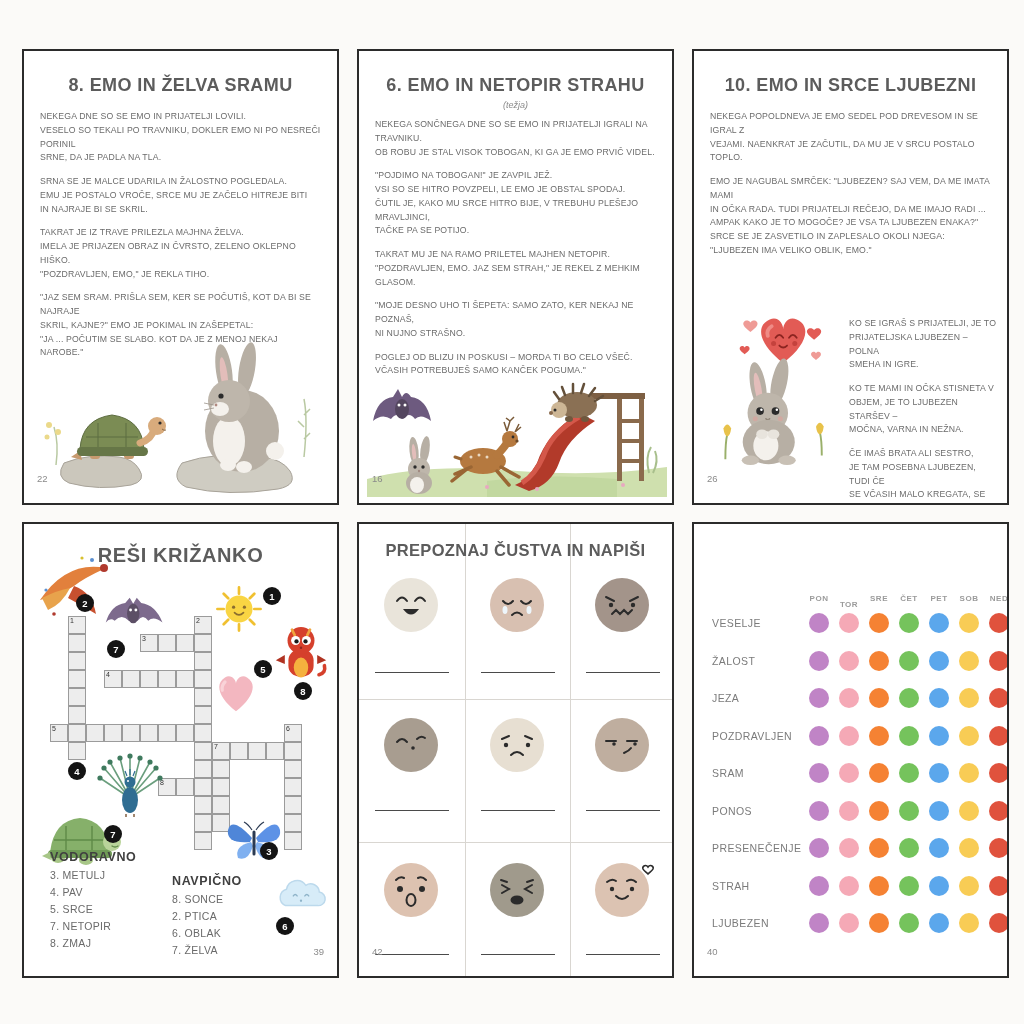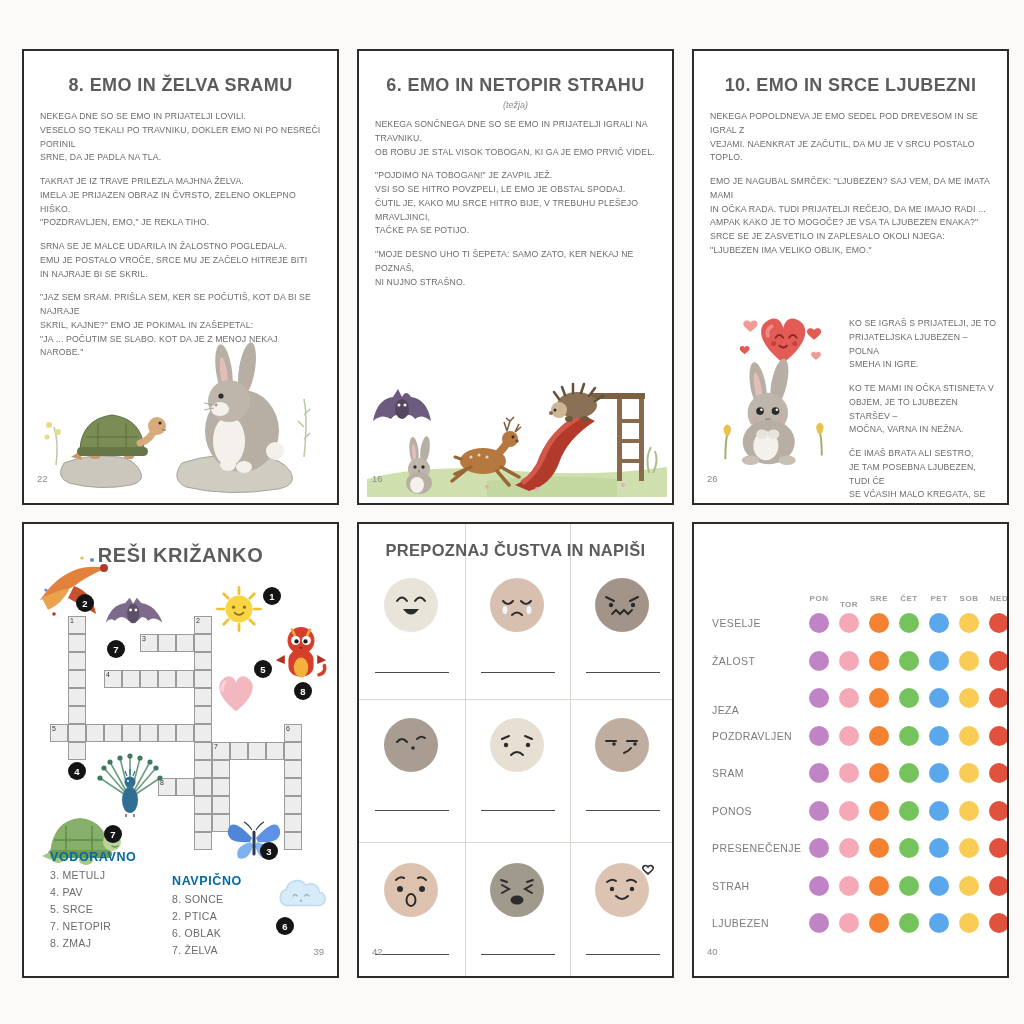--- a/index.html
+++ b/index.html
@@ -24,21 +24,21 @@
         letter-spacing:.15px;white-space:pre-line;}
   
   .xw-title{margin:20px 0 0;text-align:center;font-size:20px;font-weight:bold;color:#5c5c5c;letter-spacing:.6px;}
   #xw{position:absolute;inset:0;}
   .cell{position:absolute;width:18px;height:18px;background:#ededed;border:1px solid #9b9b9b;
         box-sizing:border-box;}
   .cellnum{position:absolute;left:1px;top:0;font-size:7px;color:#333;line-height:8px;}
   .badge{position:absolute;width:18px;height:18px;border-radius:50%;background:#141414;color:#fff;
         font-size:9.5px;font-weight:bold;display:flex;align-items:center;justify-content:center;}
   .decor{position:absolute;}
-  .clue-h{position:absolute;font-size:12.5px;font-weight:bold;color:#0369a1;letter-spacing:.6px;}
+  .clue-h{position:absolute;font-size:12.5px;font-weight:bold;color:#404040;letter-spacing:.6px;}
   .clue-i{position:absolute;font-size:10.5px;color:#6a6a6a;letter-spacing:.3px;}
   
   .emo-title{margin:17px 0 0;text-align:center;font-size:16.5px;font-weight:bold;color:#5c5c5c;
         letter-spacing:.3px;position:relative;z-index:2;}
   #faces{position:absolute;inset:0;}
   .vline{position:absolute;top:0;bottom:0;width:1px;background:#d9d6d1;}
   .hline{position:absolute;left:0;right:0;height:1px;background:#d9d6d1;}
   .answer-line{position:absolute;height:0;border-bottom:1.5px solid #4a4a4a;width:74px;}
   
   .trk-title{margin:24px 0 0;text-align:center;font-size:18px;font-weight:bold;color:#5c5c5c;letter-spacing:.4px;}
@@ -50,26 +50,26 @@
 </style>
 </head>
 <body>
 
 <div class="page" id="pageA">
   <div class="story-title">8. EMO IN ŽELVA SRAMU</div>
   <div class="story-body">
       <p>NEKEGA DNE SO SE EMO IN PRIJATELJI LOVILI.
 VESELO SO TEKALI PO TRAVNIKU, DOKLER EMO NI PO NESREČI PORINIL
 SRNE, DA JE PADLA NA TLA.</p>
+      <p>SRNA SE JE MALCE UDARILA IN ŽALOSTNO POGLEDALA.
+EMU JE POSTALO VROČE, SRCE MU JE ZAČELO HITREJE BITI
+IN NAJRAJE BI SE SKRIL.</p>
       <p>TAKRAT JE IZ TRAVE PRILEZLA MAJHNA ŽELVA.
 IMELA JE PRIJAZEN OBRAZ IN ČVRSTO, ZELENO OKLEPNO HIŠKO.
 "POZDRAVLJEN, EMO," JE REKLA TIHO.</p>
-      <p>SRNA SE JE MALCE UDARILA IN ŽALOSTNO POGLEDALA.
-EMU JE POSTALO VROČE, SRCE MU JE ZAČELO HITREJE BITI
-IN NAJRAJE BI SE SKRIL.</p>
       <p>"JAZ SEM SRAM. PRIŠLA SEM, KER SE POČUTIŠ, KOT DA BI SE NAJRAJE
 SKRIL, KAJNE?" EMO JE POKIMAL IN ZAŠEPETAL:
 "JA ... POČUTIM SE SLABO. KOT DA JE Z MENOJ NEKAJ NAROBE."</p>
     </div>
   <div class="illo" style="left:8px;bottom:4px;">
     <svg width="300" height="160" viewBox="0 0 300 160">
       <path d="M24 130 q3 -22 -2 -38" stroke="#b9c9a2" stroke-width="1.5" fill="none"></path>
       <circle cx="17" cy="90" r="3" fill="#ebd98a"></circle>
         <circle cx="26" cy="97" r="3" fill="#ebd98a"></circle>
         <circle cx="15" cy="102" r="2.5" fill="#ebd98a"></circle>
@@ -107,22 +107,26 @@
 <div class="page" id="pageB">
   <div class="story-title">6. EMO IN NETOPIR STRAHU</div>
   <div class="story-sub">(težja)</div>
   <div class="story-body" style="padding-top:2px">
       <p>NEKEGA SONČNEGA DNE SO SE EMO IN PRIJATELJI IGRALI NA TRAVNIKU.
 OB ROBU JE STAL VISOK TOBOGAN, KI GA JE EMO PRVIČ VIDEL.</p>
       <p>"POJDIMO NA TOBOGAN!" JE ZAVPIL JEŽ.
 VSI SO SE HITRO POVZPELI, LE EMO JE OBSTAL SPODAJ.
 ČUTIL JE, KAKO MU SRCE HITRO BIJE, V TREBUHU PLEŠEJO MRAVLJINCI,
 TAČKE PA SE POTIJO.</p>
+      <p>TAKRAT MU JE NA RAMO PRILETEL MAJHEN NETOPIR.
+"POZDRAVLJEN, EMO. JAZ SEM STRAH," JE REKEL Z MEHKIM GLASOM.</p>
       <p>"MOJE DESNO UHO TI ŠEPETA: SAMO ZATO, KER NEKAJ NE POZNAŠ,
 NI NUJNO STRAŠNO.</p>
+      <p>POGLEJ OD BLIZU IN POSKUSI – MORDA TI BO CELO VŠEČ.
+VČASIH POTREBUJEŠ SAMO KANČEK POGUMA."</p>
     </div>
   <div class="illo" style="left:8px;bottom:2px;">
     <svg width="300" height="120" viewBox="0 0 300 120">
       <path d="M0 102 Q60 86 150 94 Q230 100 300 90 L300 120 L0 120 Z" fill="#cfe0ae"></path>
       <path d="M120 104 Q180 96 250 102 L250 120 L120 120 Z" fill="#bcd49a" opacity=".7"></path>
       <rect x="250" y="20" width="5" height="84" fill="#8a6a4c"></rect>
         <rect x="272" y="16" width="5" height="88" fill="#8a6a4c"></rect>
       <path d="M252 44 h24 M252 64 h24 M252 84 h24" stroke="#8a6a4c" stroke-width="4"></path>
       <rect x="224" y="16" width="54" height="6" fill="#7d5f43"></rect>
       <path d="M148 108 Q160 104 170 86 Q180 56 212 36 L228 44 Q200 62 192 86 Q184 108 162 114 Z" fill="#b23a2a"></path>
@@ -522,21 +526,21 @@
       <div class="dot" style="left: 275px; top: 89px; background: rgb(248, 204, 85);"></div>
       <div class="dot" style="left: 305px; top: 89px; background: rgb(224, 82, 61);"></div>
       <div class="trk-label" style="top: 125.5px;">ŽALOST</div>
       <div class="dot" style="left: 125px; top: 126.5px; background: rgb(192, 132, 198);"></div>
       <div class="dot" style="left: 155px; top: 126.5px; background: rgb(245, 169, 182);"></div>
       <div class="dot" style="left: 185px; top: 126.5px; background: rgb(245, 130, 51);"></div>
       <div class="dot" style="left: 215px; top: 126.5px; background: rgb(117, 195, 92);"></div>
       <div class="dot" style="left: 245px; top: 126.5px; background: rgb(91, 167, 236);"></div>
       <div class="dot" style="left: 275px; top: 126.5px; background: rgb(248, 204, 85);"></div>
       <div class="dot" style="left: 305px; top: 126.5px; background: rgb(224, 82, 61);"></div>
-      <div class="trk-label" style="top: 163px; margin-top: 12px;">JEZA</div>
+      <div class="trk-label" style="top: 163px;">JEZA</div>
       <div class="dot" style="left: 125px; top: 164px; background: rgb(192, 132, 198);"></div>
       <div class="dot" style="left: 155px; top: 164px; background: rgb(245, 169, 182);"></div>
       <div class="dot" style="left: 185px; top: 164px; background: rgb(245, 130, 51);"></div>
       <div class="dot" style="left: 215px; top: 164px; background: rgb(117, 195, 92);"></div>
       <div class="dot" style="left: 245px; top: 164px; background: rgb(91, 167, 236);"></div>
       <div class="dot" style="left: 275px; top: 164px; background: rgb(248, 204, 85);"></div>
       <div class="dot" style="left: 305px; top: 164px; background: rgb(224, 82, 61);"></div>
       <div class="trk-label" style="top: 200.5px;">POZDRAVLJEN</div>
       <div class="dot" style="left: 125px; top: 201.5px; background: rgb(192, 132, 198);"></div>
       <div class="dot" style="left: 155px; top: 201.5px; background: rgb(245, 169, 182);"></div>

